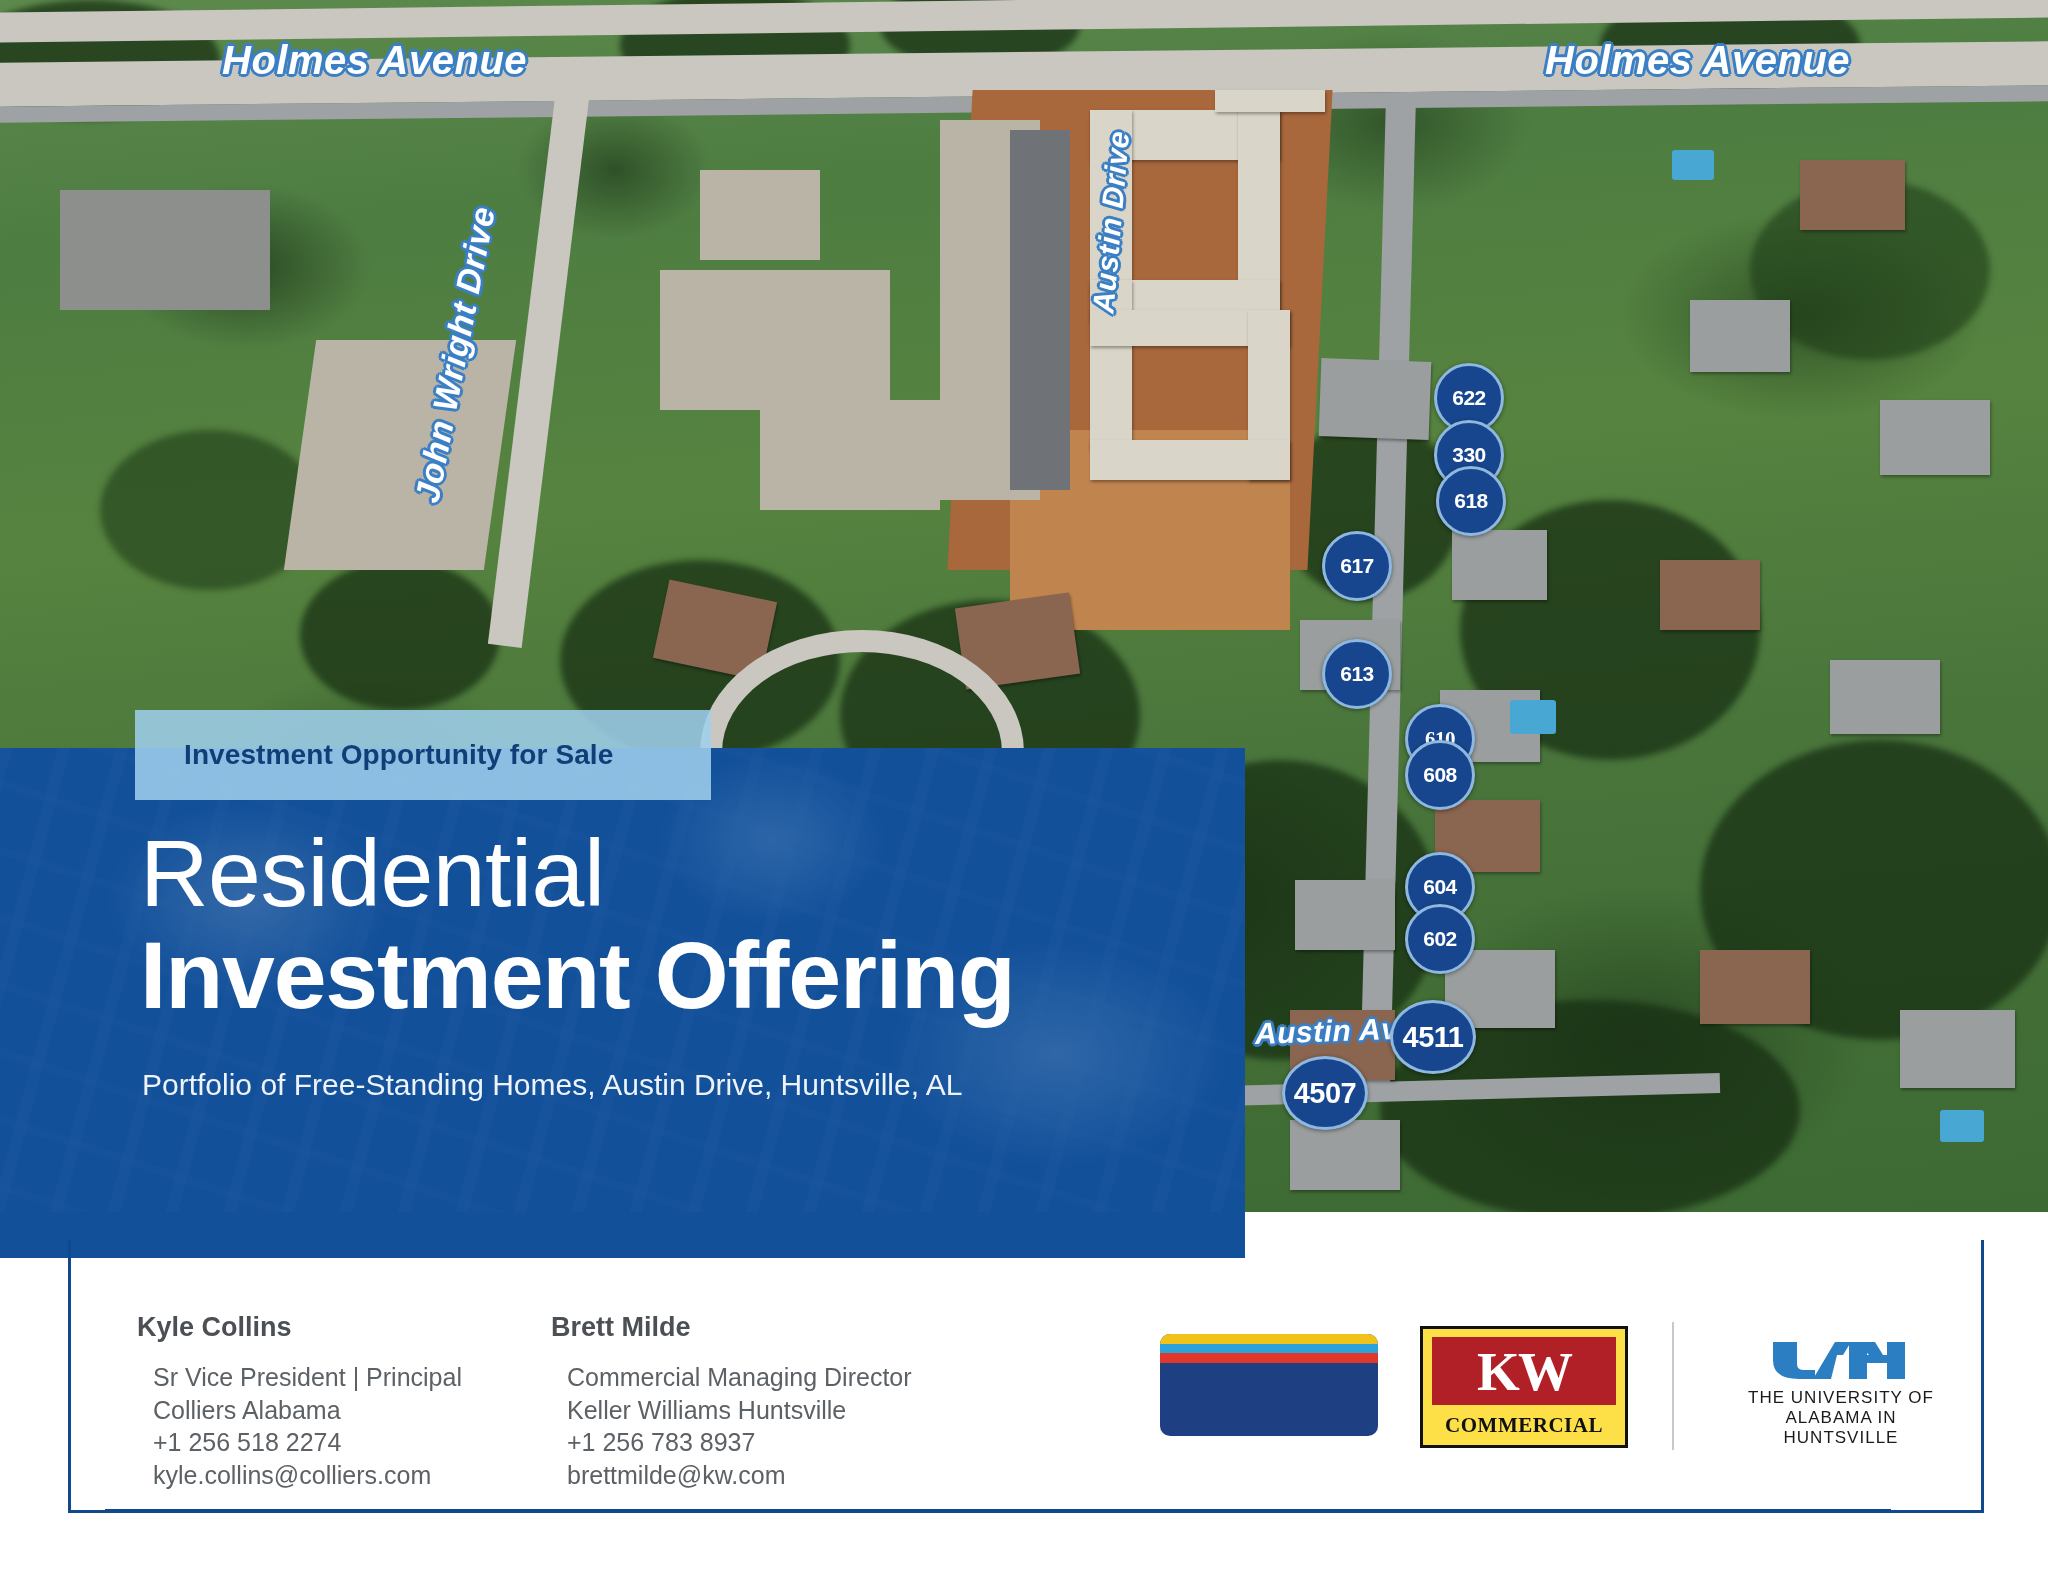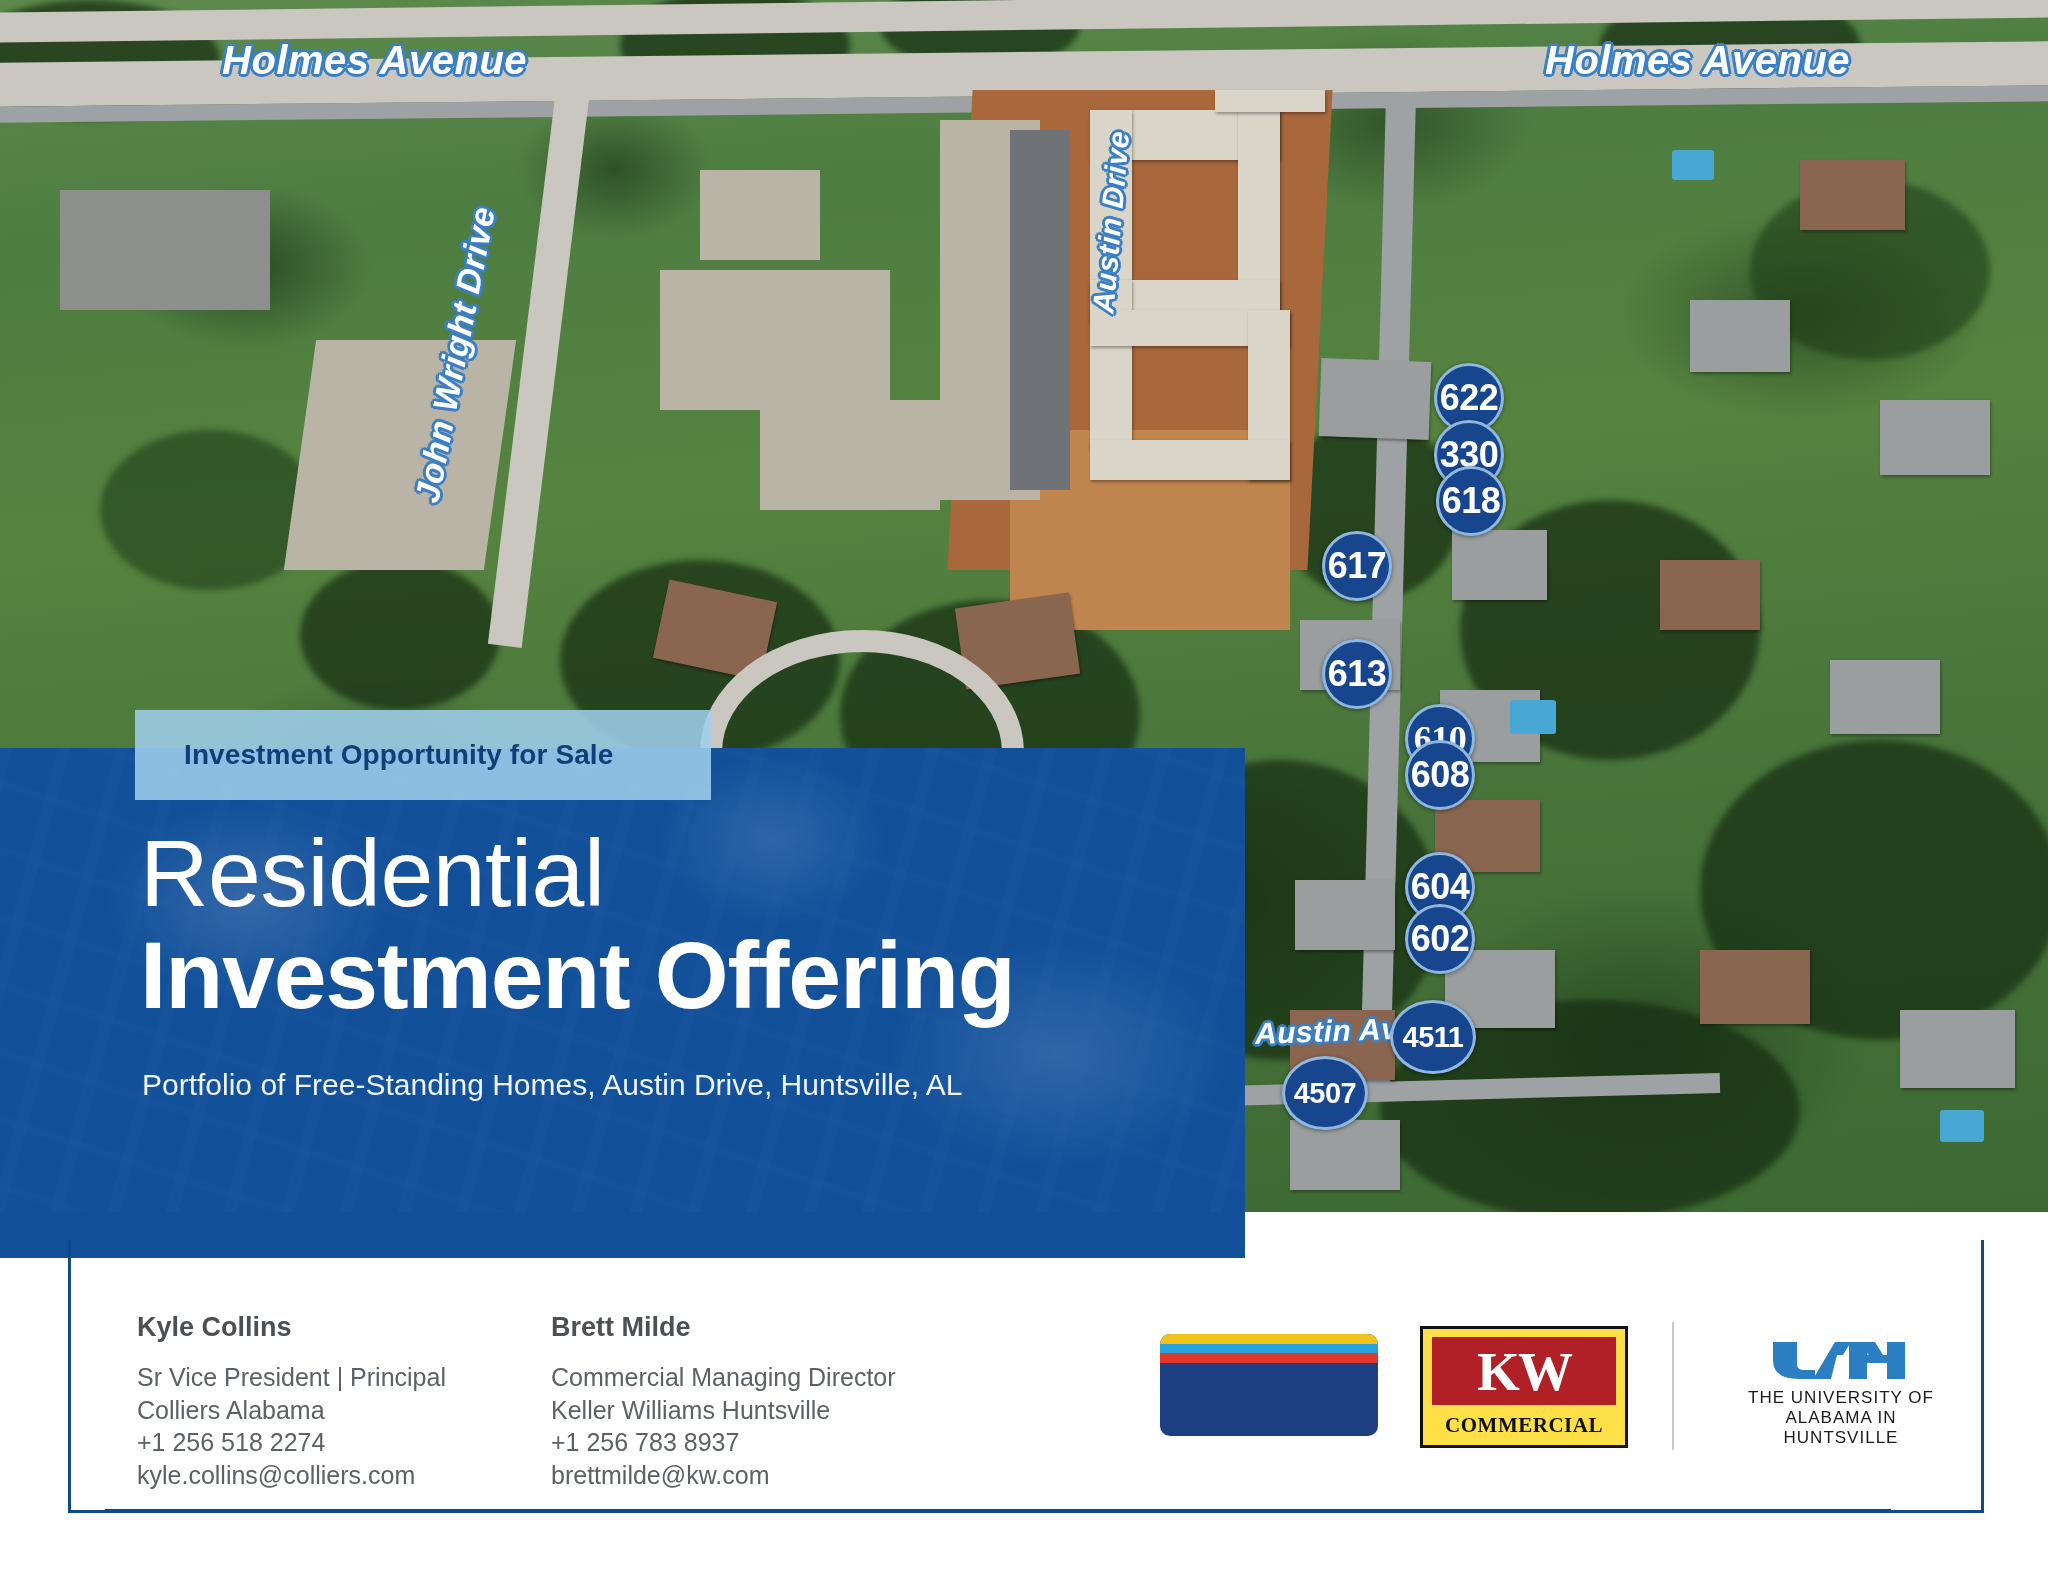--- a/index.html
+++ b/index.html
@@ -45,21 +45,21 @@
   #street-holmes-left{left:222px;top:38px;font-size:40px;}
   #street-holmes-right{left:1545px;top:38px;font-size:40px;}
   #street-john-wright{left:305px;top:335px;font-size:34px;transform:rotate(-79deg);transform-origin:center;}
   #street-austin-drive{left:1020px;top:205px;font-size:30px;transform:rotate(-85deg);transform-origin:center;}
   #street-austin-ave{left:1255px;top:1017px;font-size:30px;transform:rotate(-2deg);transform-origin:left center;}
 
   
   .pin{position:absolute;width:64px;height:64px;border-radius:50%;
        background:#17468f;border:3px solid #8fb8e0;
        display:flex;align-items:center;justify-content:center;
-       color:#fff;font-size:36px;font-weight:bold;letter-spacing:-.5px;
+       color:#fff;font-size:21px;font-weight:bold;letter-spacing:-.5px;
        box-shadow:0 1px 4px rgba(0,0,0,.45);}
   .pin.w{width:80px;height:68px;border-radius:50%;font-size:29px;}
 
   
   #hero-panel{position:absolute;left:0;top:748px;width:1245px;height:510px;
      background:#12509a;overflow:hidden;}
   #hero-panel .ghost{position:absolute;inset:0;opacity:.14;
      background:
        radial-gradient(ellipse 200px 140px at 20% 30%, #ffffff, transparent 70%),
        radial-gradient(ellipse 160px 120px at 62% 18%, #cfe0ef, transparent 70%),
@@ -81,21 +81,21 @@
 
   
   #footer{position:absolute;left:0;top:1258px;width:2048px;height:325px;background:#fff;}
   #footer-frame{position:absolute;left:68px;top:1240px;width:1910px;height:270px;
      border-left:3px solid #104a8c;border-bottom:3px solid #104a8c;border-right:3px solid #104a8c;}
   #tagline-wrap{position:absolute;left:105px;top:1488px;height:44px;display:flex;align-items:center;z-index:5;}
   #tagline{background:#fff;padding:0 16px;color:#13508f;font-size:25px;line-height:44px;}
 
   .contact{position:absolute;top:1312px;}
   .contact .nm{color:#4c5055;font-size:27px;font-weight:bold;margin-bottom:18px;}
-  .contact .ln{color:#5c6166;font-size:25px;line-height:1.30;}
+  .contact .ln{color:#5c6166;font-size:25px;line-height:1.30;margin-left:16px;}
   #contact-1{left:137px;}
   #contact-2{left:551px;}
 
   
   #logo-colliers{position:absolute;left:1160px;top:1334px;width:218px;height:102px;
      border-radius:10px;overflow:hidden;background:#1e3f82;}
   #logo-colliers .wm{height:73px;display:flex;align-items:center;justify-content:center;
      color:#fff;font-family:"Liberation Serif",serif;font-size:40px;font-weight:bold;letter-spacing:.3px;}
   #logo-colliers .b1{height:10px;background:#f0c21a;}
   #logo-colliers .b2{height:9px;background:#29a3dc;}

